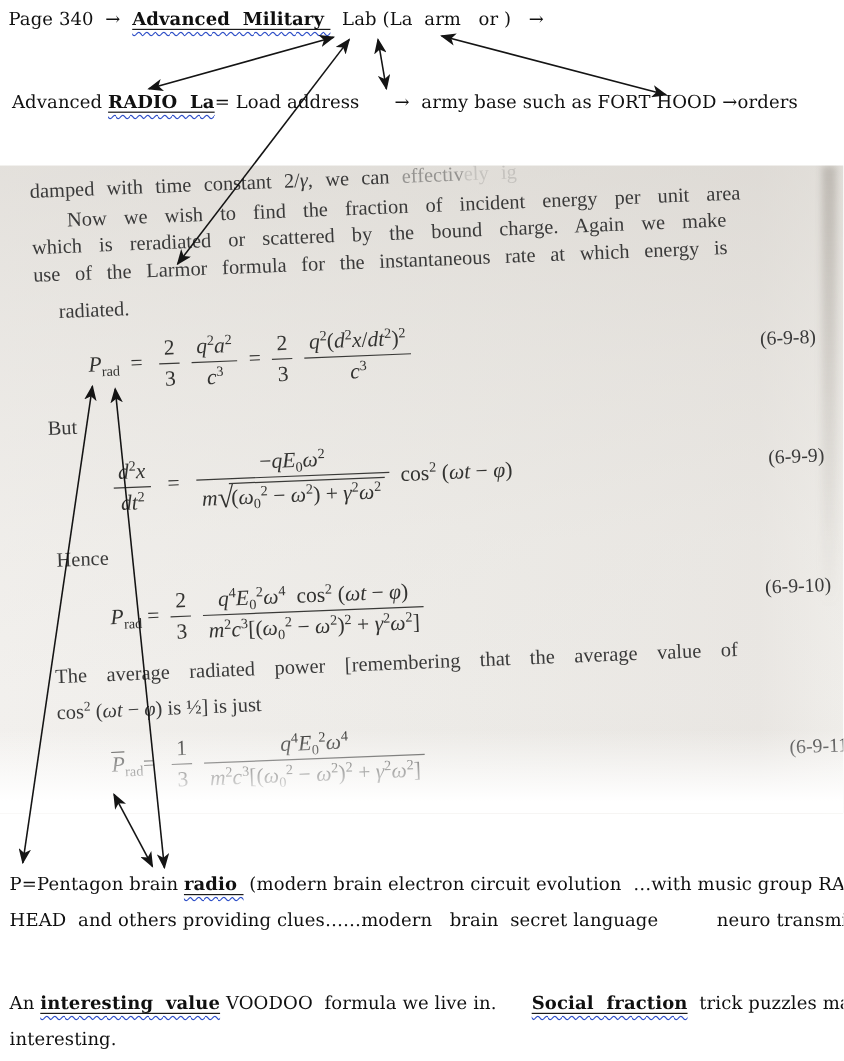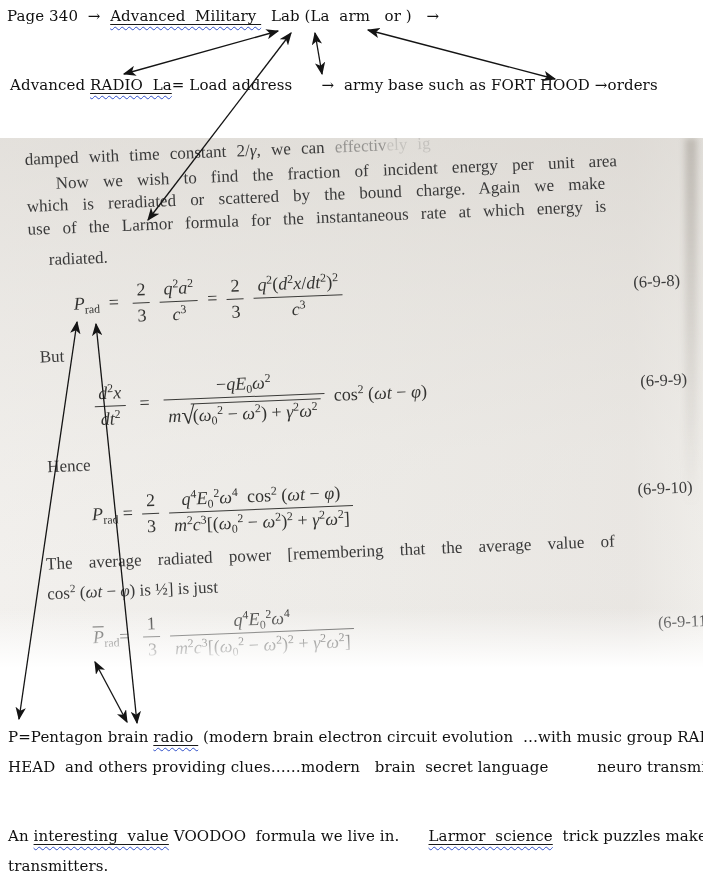--- a/index.html
+++ b/index.html
@@ -4,21 +4,21 @@
 <style>
   html,body{margin:0;padding:0;background:#ffffff;}
   .page{position:relative;width:703px;height:884px;background:#ffffff;overflow:hidden;
         font-family:"DejaVu Serif",serif;}
 
   
   .ann{position:absolute;font-family:"DejaVu Serif",serif;font-size:15px;color:#101010;
        white-space:pre;letter-spacing:.1px;line-height:20px;}
   .us{text-decoration:underline;text-decoration-color:#1a1a1a;text-decoration-thickness:1px;
       text-underline-offset:3px;}
-  .uw{text-decoration:underline wavy #3050c8 1px;text-underline-offset:5px;}
+  .uw{text-decoration:underline wavy #3050c8 1px;text-underline-offset:5px;font-weight:bold;}
 
   
   .scan{position:absolute;left:0;top:138px;width:703px;height:540px;overflow:hidden;
     background:
       linear-gradient(180deg, rgba(214,210,204,.50) 0%, rgba(226,223,218,.46) 30%,
                       rgba(236,234,230,.34) 58%, rgba(249,248,246,.12) 82%, rgba(255,255,255,0) 100%),
       linear-gradient(90deg, #f1efec 0%, #ebe9e5 55%, #e7e4e0 90%, #eeece8 100%);}
   .scan::after{content:"";position:absolute;right:6px;top:0;width:12px;height:400px;
       background:linear-gradient(180deg, rgba(140,133,124,.40), rgba(140,133,124,0) 92%);
       filter:blur(3px);}
@@ -117,22 +117,22 @@
       <div class="bl avg2"><span class="ms"><span class="mr">cos</span><span class="msup"><span class="mr">2</span></span><span class="mr"> (</span><span class="mi">ωt</span><span class="mr"> − </span><span class="mi">φ</span><span class="mr">) is ½] is just</span></span></div>
 
       <div class="eq eq11"><span class="ms"><span class="mov"><span class="mi">P</span></span><span class="msub"><span class="mr">rad</span></span><span class="mr">=  </span><span class="mfrac"><span class="num"><span class="mr">1</span></span><span class="den"><span class="mr">3</span></span></span><span class="mfrac"><span class="num"><span class="ms"><span class="mi">q</span><span class="msup"><span class="mr">4</span></span><span class="mi">E</span><span class="msub"><span class="mr">0</span></span><span class="msup"><span class="mr">2</span></span><span class="mi">ω</span><span class="msup"><span class="mr">4</span></span></span></span><span class="den"><span class="ms"><span class="mi">m</span><span class="msup"><span class="mr">2</span></span><span class="mi">c</span><span class="msup"><span class="mr">3</span></span><span class="mr">[(</span><span class="mi">ω</span><span class="msub"><span class="mr">0</span></span><span class="msup"><span class="mr">2</span></span><span class="mr"> − </span><span class="mi">ω</span><span class="msup"><span class="mr">2</span></span><span class="mr">)</span><span class="msup"><span class="mr">2</span></span><span class="mr"> + </span><span class="mi">γ</span><span class="msup"><span class="mr">2</span></span><span class="mi">ω</span><span class="msup"><span class="mr">2</span></span><span class="mr">]</span></span></span></span></span></div>
       <div class="eqlab lab11">(6-9-11)</div>
 
     </div>
   </div>
 
   <div class="ann bot1a"><span>P=Pentagon brain </span><span class="us"><span class="uw">radio </span></span><span> (modern brain electron circuit evolution  …with music group RADIO</span></div>
   <div class="ann bot1b"><span>HEAD  and others providing clues……modern   brain  secret language          neuro transmitters.</span></div>
-  <div class="ann bot2a"><span>An </span><span class="us"><span class="uw">interesting  value</span></span><span> VOODOO  formula we live in.      </span><span class="us"><span class="uw">Larmor  science</span></span><span>  trick puzzles make life</span></div>
-  <div class="ann bot2b"><span>transmitters.</span></div>
+  <div class="ann bot2a"><span>An </span><span class="us"><span class="uw">interesting  value</span></span><span> VOODOO  formula we live in.      </span><span class="us"><span class="uw">Social  fraction</span></span><span>  trick puzzles make life</span></div>
+  <div class="ann bot2b"><span>interesting.</span></div>
 
   <svg class="arrow-layer" id="arrow-layer" viewBox="0 0 703 884">
     <defs>
       <marker id="ah" viewBox="0 0 10 8" refX="9" refY="4" markerWidth="10" markerHeight="8" orient="auto-start-reverse">
         <path d="M0,0 L10,4 L0,8 L2.6,4 Z" fill="#141414"></path>
       </marker>
     </defs>
   <line x1="278" y1="31" x2="124" y2="74" marker-start="url(#ah)" marker-end="url(#ah)"></line>
       <line x1="291" y1="33" x2="148" y2="220" marker-start="url(#ah)" marker-end="url(#ah)"></line>
       <line x1="315" y1="33" x2="322" y2="74" marker-start="url(#ah)" marker-end="url(#ah)"></line>

